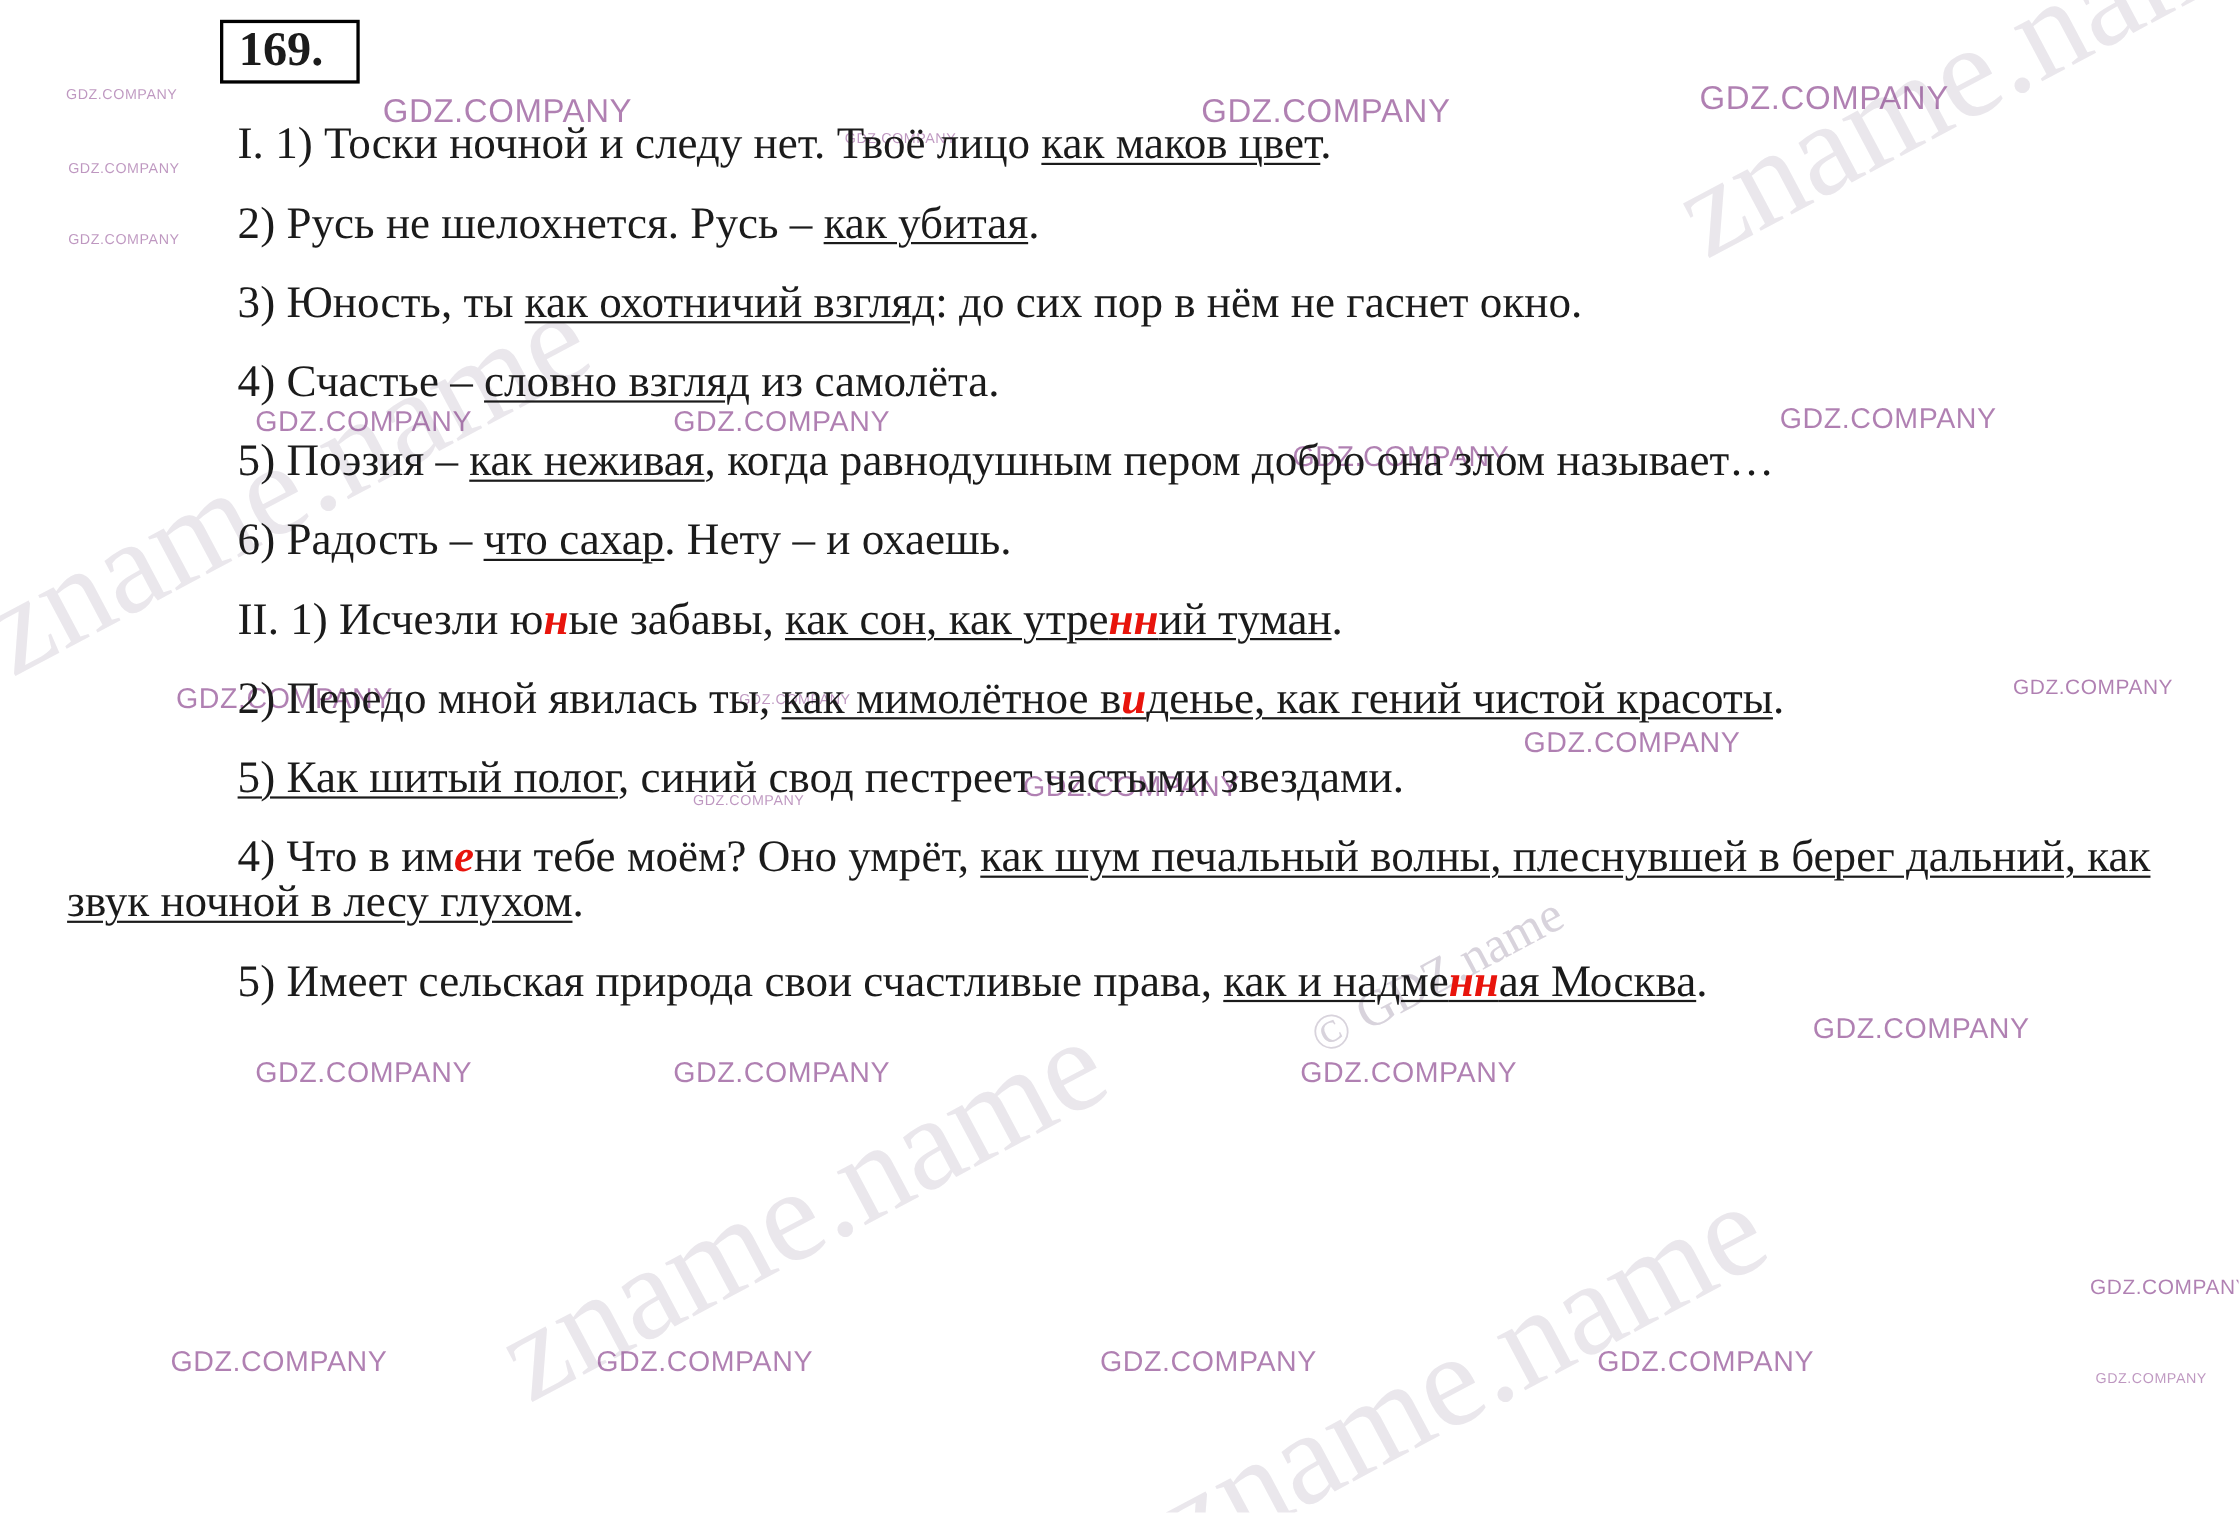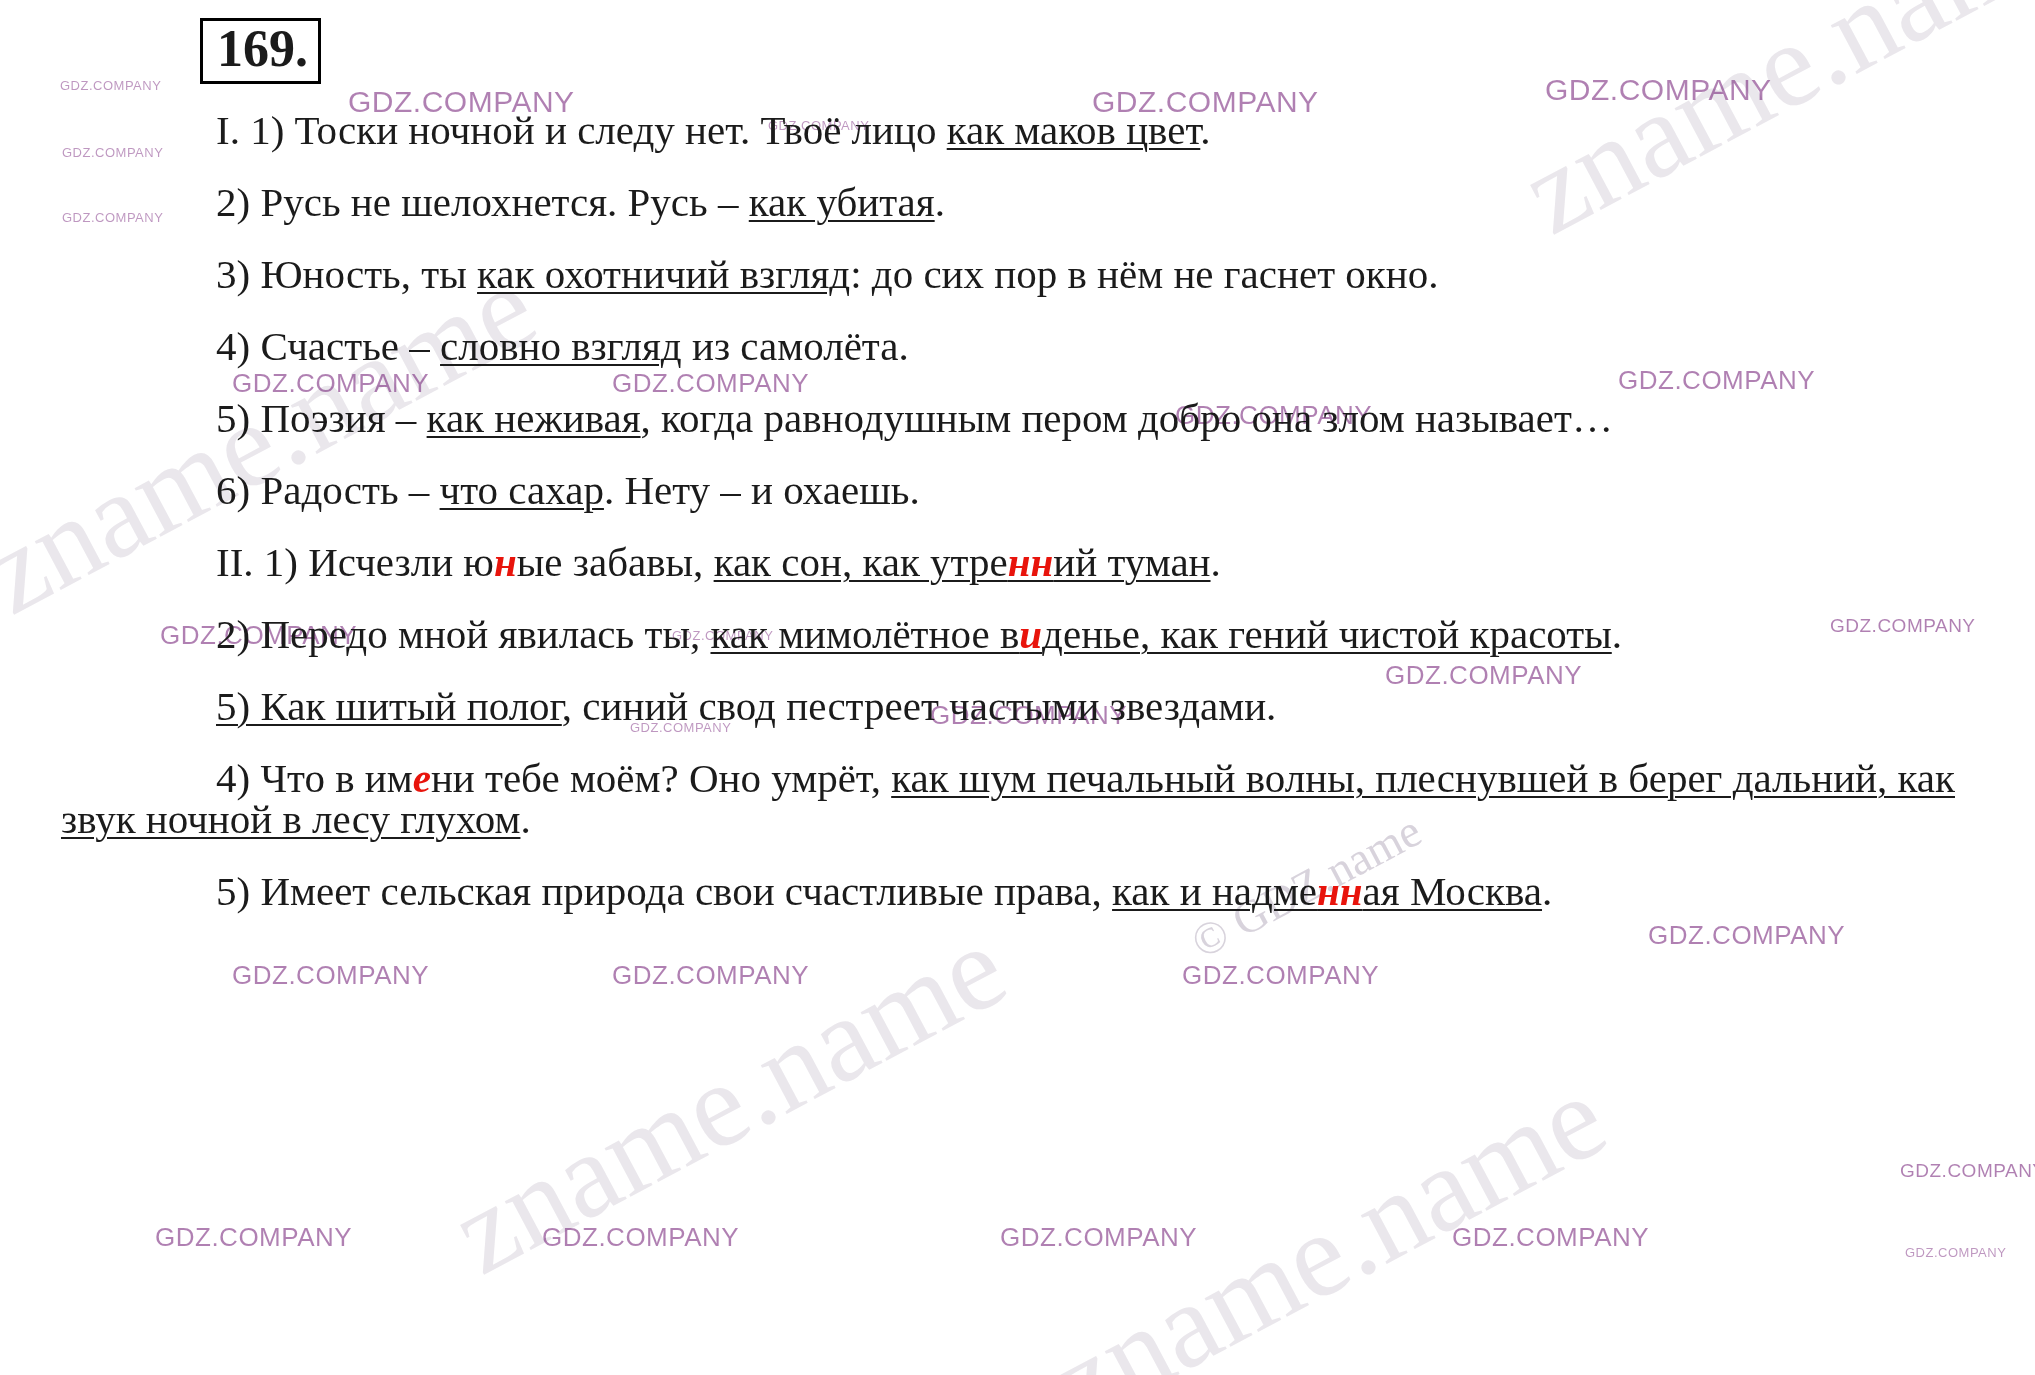--- a/index.html
+++ b/index.html
@@ -61,24 +61,24 @@
     position: absolute;
     inset: 0;
     z-index: 10;
   }
 
   .ex-number {
     position: absolute;
     left: 200px;
     top: 18px;
     border: 3px solid #000;
-    padding: 2px 10px 6px 14px;
+    padding: 2px 30px 6px 14px;
     font-family: "Liberation Serif", serif;
     font-weight: bold;
-    font-size: 52px;
+    font-size: 44px;
     line-height: 1;
     background: transparent;
   }
 
   .body-text {
     position: absolute;
     left: 61px;
     top: 110px;
     width: 1960px;
     font-size: 41px;

